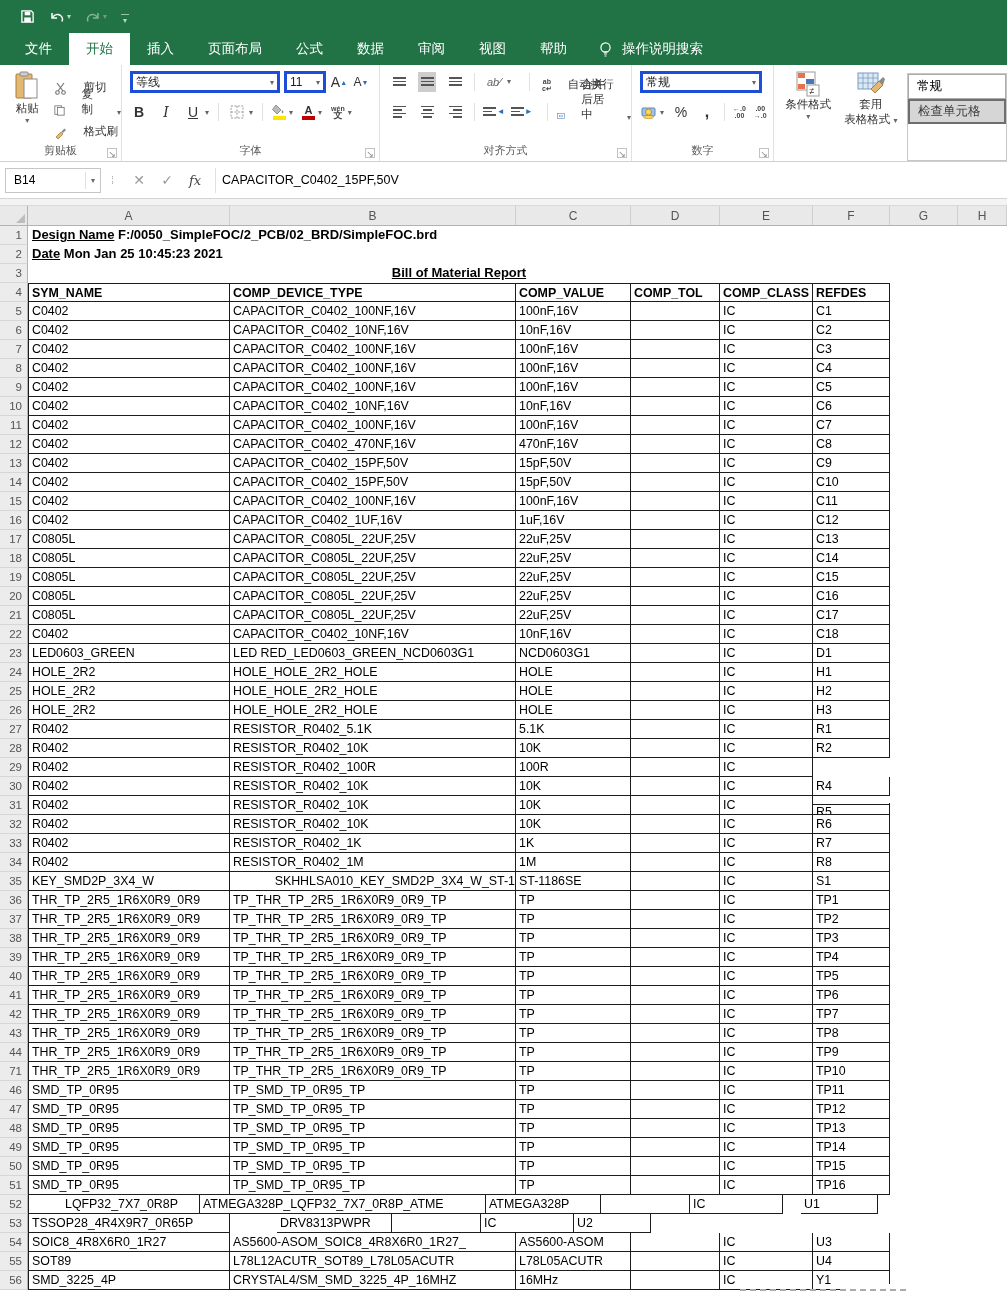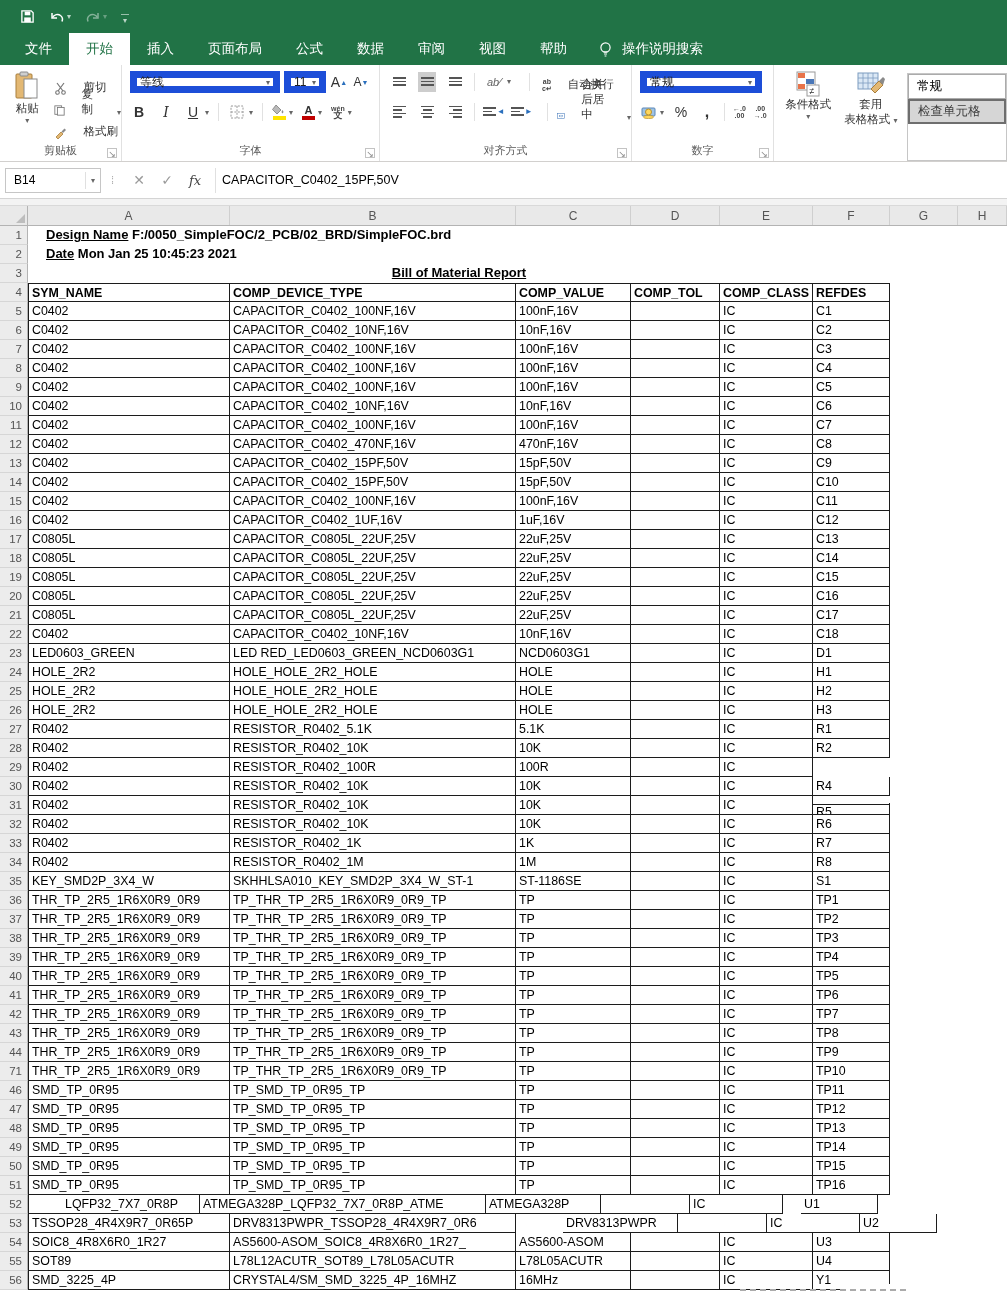--- a/index.html
+++ b/index.html
@@ -19,21 +19,21 @@
   .tab.active { background:#fff; color:#217346; }
   .searchbox { display:flex; align-items:center; gap:9px; color:#fff; font-size:13.5px; margin-left:14px; }
 
   
   .ribbon { position:absolute; top:65px; left:0; width:1007px; height:97px; background:#fff; border-bottom:1px solid #d2d0ce; display:flex; }
   .rgroup { position:relative; height:100%; border-right:1px solid #e1e1e1; padding-top:6px; }
   .glabel { position:absolute; bottom:3px; left:0; right:0; text-align:center; font-size:11px; color:#595959; }
   .launcher { position:absolute; bottom:3px; right:4px; font-size:9px; color:#8a8a8a; width:10px; height:10px; line-height:10px; text-align:center; border:1px solid #c3c3c3; }
   .bigbtn { display:flex; flex-direction:column; align-items:center; font-size:11.5px; color:#333; width:46px; }
   .smallrow { display:flex; align-items:flex-end; gap:16px; font-size:11.5px; color:#333; height:21px; }
-  .ddown { border:7px solid #1d4ed8; background:#fff; height:22px; display:flex; align-items:center; font-size:12px; color:#222; padding:0 3px; }
+  .ddown { border:3px solid #1d4ed8; background:#fff; height:22px; display:flex; align-items:center; font-size:12px; color:#222; padding:0 3px; }
   .ddown .dar { margin-left:auto; font-size:8px; color:#666; padding-left:4px; }
   .caret { font-size:8px; color:#666; }
   .ib { display:inline-flex; align-items:center; justify-content:center; height:20px; min-width:18px; color:#333; }
   .lines { display:inline-flex; flex-direction:column; gap:2px; width:13px; }
   .lines i { height:1.5px; background:#555; }
   .al-l i:nth-child(even){ width:9px; } .al-l i:nth-child(odd){ width:13px; }
   .al-c i { margin:0 auto; } .al-c i:nth-child(even){ width:9px; } .al-c i:nth-child(odd){ width:13px; }
   .al-r i { margin-left:auto; } .al-r i:nth-child(even){ width:9px; } .al-r i:nth-child(odd){ width:13px; }
   .pressed { background:#cdcdcd; }
   .colorbtn { display:inline-flex; flex-direction:column; align-items:center; line-height:10px; }
@@ -60,21 +60,21 @@
   .colheads { display:flex; height:20px; background:#e9e9e9; border-bottom:1px solid #b3b3b3; }
   .corner { width:28px; border-right:1px solid #b3b3b3; position:relative; }
   .corner::after { content:""; position:absolute; right:2px; bottom:2px; border-left:9px solid transparent; border-bottom:9px solid #bdbdbd; }
   .chead { display:flex; align-items:center; justify-content:center; font-size:12px; color:#555; border-right:1px solid #cfcfcf; }
   .grow { display:flex; height:19px; }
   .rownum { width:28px; background:#ececec; border-right:1px solid #b3b3b3; border-bottom:1px solid #d6d6d6; font-size:11.5px; color:#545454; text-align:right; padding-right:5px; line-height:18px; }
   .cell { font-size:12.4px; line-height:18px; color:#000; padding-left:3px; white-space:nowrap; overflow:hidden; border-right:1px solid #1c1c1c; border-bottom:1px solid #1c1c1c; }
   .cell.first { border-left:1px solid #1c1c1c; }
   .cell.bt { border-top:1px solid #1c1c1c; }
   .hdr { font-weight:bold; }
-  .inforow { font-size:13px; font-weight:bold; line-height:18px; padding-left:18px; white-space:nowrap; }
+  .inforow { font-size:13px; font-weight:bold; line-height:18px; padding-left:4px; white-space:nowrap; }
   .u { text-decoration:underline; }
   .titlecell { width:862px; text-align:center; font-size:13px; font-weight:bold; line-height:18px; }
 
   
   .white-a { position:absolute; left:846px; top:1284px; width:161px; height:26px; background:#fff; }
   .white-b { position:absolute; left:903px; top:1262px; width:104px; height:48px; background:#fff; }
   .ants { position:absolute; left:740px; top:1289px; width:166px; height:0; border-top:2px dashed #ababab; }
 </style>
 </head>
 <body>
@@ -684,21 +684,21 @@
         <div class="cell first" style="width: 202px;">R0402</div>
         <div class="cell" style="width: 286px;">RESISTOR_R0402_1M</div>
         <div class="cell" style="width: 115px;">1M</div>
         <div class="cell" style="width: 89px;"></div>
         <div class="cell" style="width: 93px;">IC</div>
         <div class="cell" style="width: 77px;">R8</div>
       </div>
       <div class="grow">
         <div class="rownum">35</div>
         <div class="cell first" style="width: 202px;">KEY_SMD2P_3X4_W</div>
-        <div class="cell" style="width: 286px;">SKHHLSA010_KEY_SMD2P_3X4_W_ST-1</div>
+        <div class="cell" style="width: 286px; text-align: right;">SKHHLSA010_KEY_SMD2P_3X4_W_ST-1</div>
         <div class="cell" style="width: 115px;">ST-1186SE</div>
         <div class="cell" style="width: 89px;"></div>
         <div class="cell" style="width: 93px;">IC</div>
         <div class="cell" style="width: 77px;">S1</div>
       </div>
       <div class="grow">
         <div class="rownum">36</div>
         <div class="cell first" style="width: 202px;">THR_TP_2R5_1R6X0R9_0R9</div>
         <div class="cell" style="width: 286px;">TP_THR_TP_2R5_1R6X0R9_0R9_TP</div>
         <div class="cell" style="width: 115px;">TP</div>
@@ -846,21 +846,20 @@
         <div class="cell first" style="width: 172px; padding-left: 36px;">LQFP32_7X7_0R8P</div>
         <div class="cell" style="width: 286px;">ATMEGA328P_LQFP32_7X7_0R8P_ATME</div>
         <div class="cell" style="width: 115px;">ATMEGA328P</div>
         <div class="cell" style="width: 89px;"></div>
         <div class="cell" style="width: 93px;">IC</div>
         <div class="cell" style="width: 77px; margin-left: 18px;">U1</div>
       </div>
       <div class="grow">
         <div class="rownum">53</div>
         <div class="cell first" style="width: 202px;">TSSOP28_4R4X9R7_0R65P</div>
-        <div class="cell" style="width: 286px;">DRV8313PWPR_TSSOP28_4R4X9R7_0R6</div>
         <div class="cell" style="width: 115px; margin-left: 47px;">DRV8313PWPR</div>
         <div class="cell" style="width: 89px;"></div>
         <div class="cell" style="width: 93px;">IC</div>
         <div class="cell" style="width: 77px;">U2</div>
       </div>
       <div class="grow">
         <div class="rownum">54</div>
         <div class="cell first" style="width: 202px;">SOIC8_4R8X6R0_1R27</div>
         <div class="cell" style="width: 286px;">AS5600-ASOM_SOIC8_4R8X6R0_1R27_</div>
         <div class="cell" style="width: 115px;">AS5600-ASOM</div>

